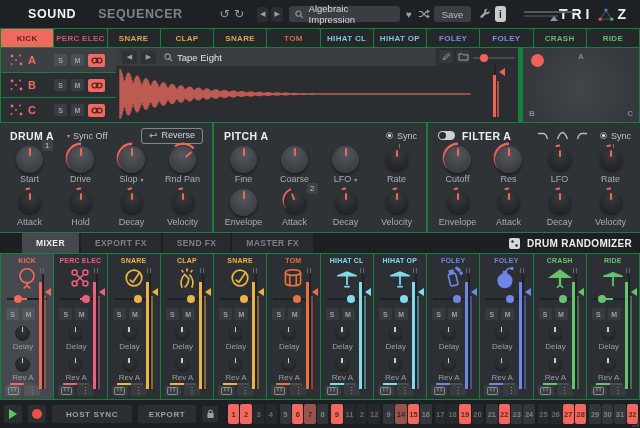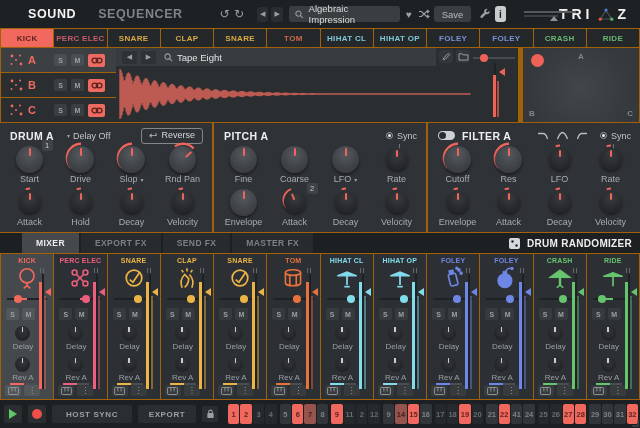--- a/index.html
+++ b/index.html
@@ -1,17 +1,17 @@
 <!DOCTYPE html>
 <html><head>
 <meta charset="utf-8">
 <style>
   html,body{margin:0;padding:0;background:#0e1012;}
   *{box-sizing:border-box;font-family:"Liberation Sans","DejaVu Sans",sans-serif;-webkit-user-select:none;}
-  #app{position:relative;width:640px;height:428px;background:#a16207;overflow:hidden;}
+  #app{position:relative;width:640px;height:428px;background:#15803d;overflow:hidden;}
 
   
   .topbar{position:absolute;left:0;top:0;width:640px;height:28px;background:#1e2124;display:flex;align-items:center;padding:0 10px 0 28px;}
   .apptab{font-size:12.5px;font-weight:bold;letter-spacing:.6px;color:#7e8487;margin-right:22px;cursor:default;}
   .apptab.active{color:#f2f4f5;}
   .iconbtn{width:17px;height:15px;border-radius:3px;background:#2b2e31;color:#9aa0a3;display:flex;align-items:center;justify-content:center;font-size:10px;margin-left:3px;}
   .iconbtn.flat{background:transparent;}
   .presetbox{display:flex;align-items:center;background:#3a3e41;border-radius:3px;height:16px;width:158px;margin-left:6px;padding:0 6px;color:#d8dbdc;font-size:9.5px;gap:5px;}
   .savebtn{background:#3a3e41;border-radius:3px;height:16px;padding:0 8px;display:flex;align-items:center;color:#b6babd;font-size:9.5px;margin-left:4px;}
   .infobtn{background:#c9cccd;color:#1d1f21;width:15px;height:16px;border-radius:3px;display:flex;align-items:center;justify-content:center;font-size:10px;font-weight:bold;margin-left:4px;}
@@ -305,21 +305,21 @@
       <span class="lab" style="right:6px;bottom:4px">C</span>
       <div class="dot"></div>
     </div>
   </div>
 
   <div class="panel" style="left:0">
     <div class="phead">
       <span class="ptitle">DRUM A</span>
       <div class="choke">
         <span class="caret">▾</span>
-        <span>Delay Off</span>
+        <span>Sync Off</span>
       </div>
       <div class="revbtn">
         <span style="font-size:10px;color:#b6babd">↩</span>
         <span>Reverse</span>
       </div>
     </div>
     <div class="kgrid">
         <div class="kcell big">
       <div class="kwrap">
 
@@ -1296,21 +1296,21 @@
         <div class="step off glight grpgap">9</div>
         <div class="step dim glight">14</div>
         <div class="step on glight">15</div>
         <div class="step off glight">16</div>
         <div class="step off gdark grpgap">17</div>
         <div class="step off gdark">18</div>
         <div class="step on gdark">19</div>
         <div class="step off gdark">20</div>
         <div class="step off glight grpgap">21</div>
         <div class="step on glight">22</div>
-        <div class="step off glight">41</div>
+        <div class="step off glight">23</div>
         <div class="step off glight">24</div>
         <div class="step off gdark grpgap">25</div>
         <div class="step off gdark">26</div>
         <div class="step on gdark">27</div>
         <div class="step on gdark">28</div>
         <div class="step off glight grpgap">29</div>
         <div class="step off glight">30</div>
         <div class="step off glight">31</div>
         <div class="step on glight">32</div>
       </div>

